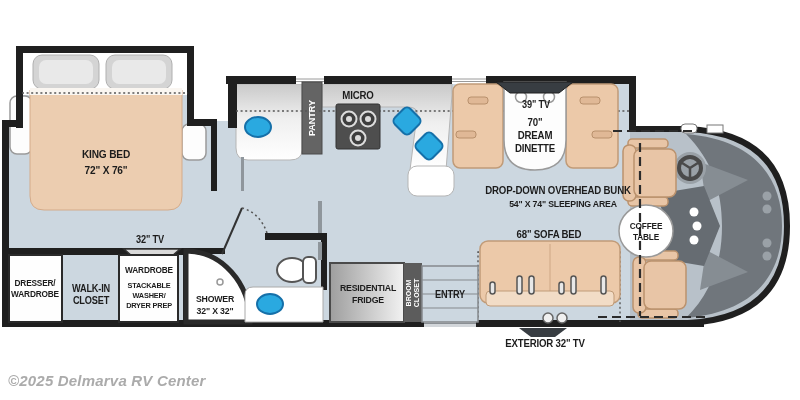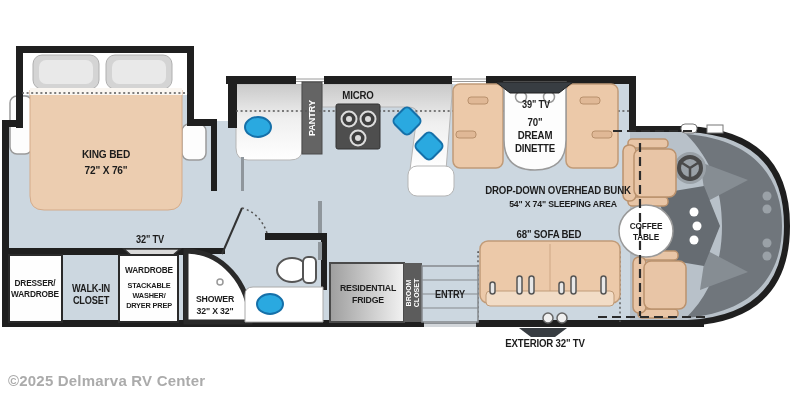--- a/index.html
+++ b/index.html
@@ -3,21 +3,21 @@
 <meta charset="utf-8">
 <style>
   html,body{margin:0;padding:0;background:#fff;}
   #stage{position:relative;width:800px;height:400px;background:#fff;overflow:hidden;
          font-family:"Liberation Sans",sans-serif;}
   #plan{position:absolute;left:0;top:0;}
   .lbl{position:absolute;font-weight:bold;color:#1c1c1c;white-space:nowrap;
        transform:translate(-50%,-50%) scaleX(0.92);letter-spacing:-0.2px;line-height:1;}
   .lbl.vert{transform:translate(-50%,-50%) rotate(-90deg) scaleX(0.95);color:#fff;letter-spacing:0;}
   .lbl.vert2{transform:translate(-50%,-50%) rotate(-90deg);color:#fff;text-align:center;line-height:1.15;letter-spacing:0;}
-  .watermark{position:absolute;left:8px;top:372px;font-size:15px;font-weight:bold;
+  .watermark{position:absolute;left:8px;top:372px;font-size:15px;font-weight:bold;font-style:italic;
        color:#ababab;letter-spacing:0.2px;}
 </style>
 </head>
 <body>
 
 <div id="stage">
 
 <svg id="plan" width="800" height="400" viewBox="0 0 800 400">
 
   <defs>

